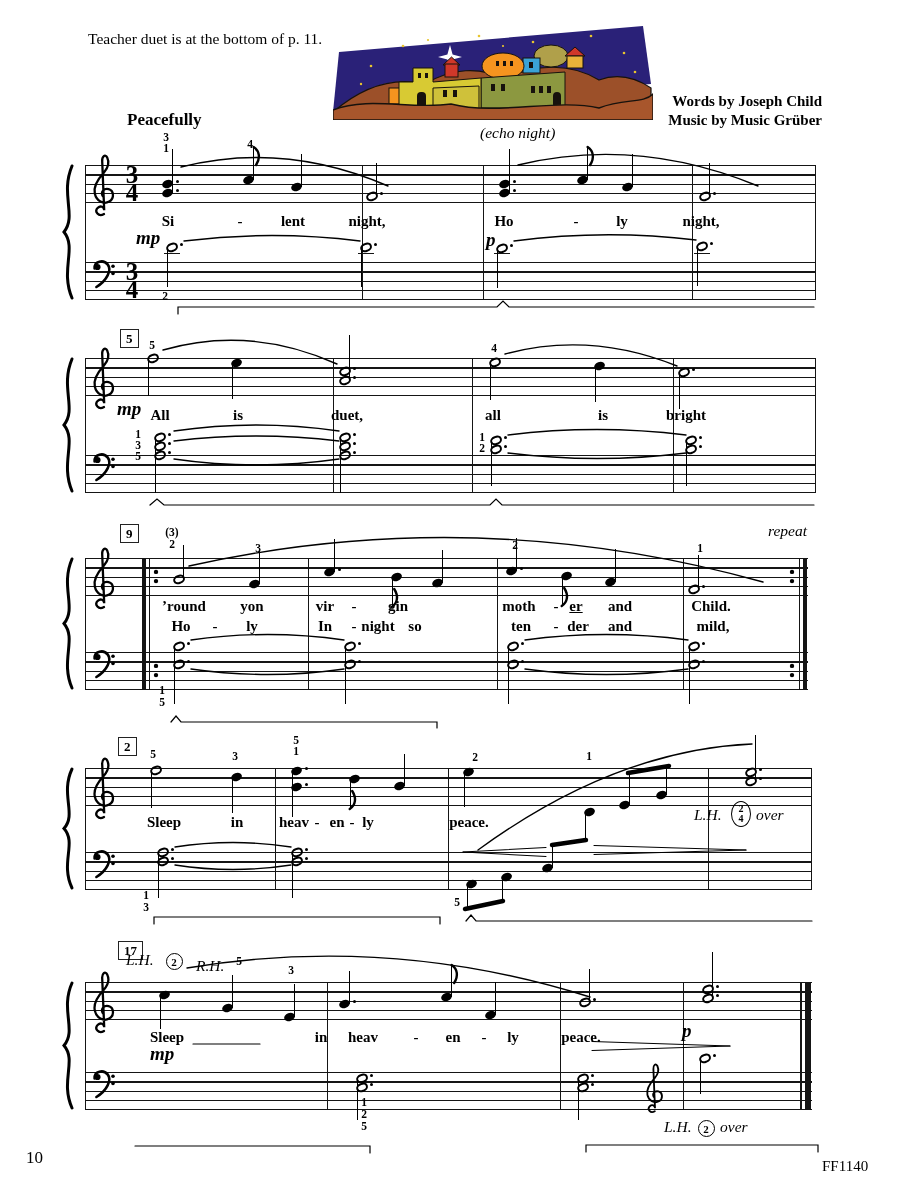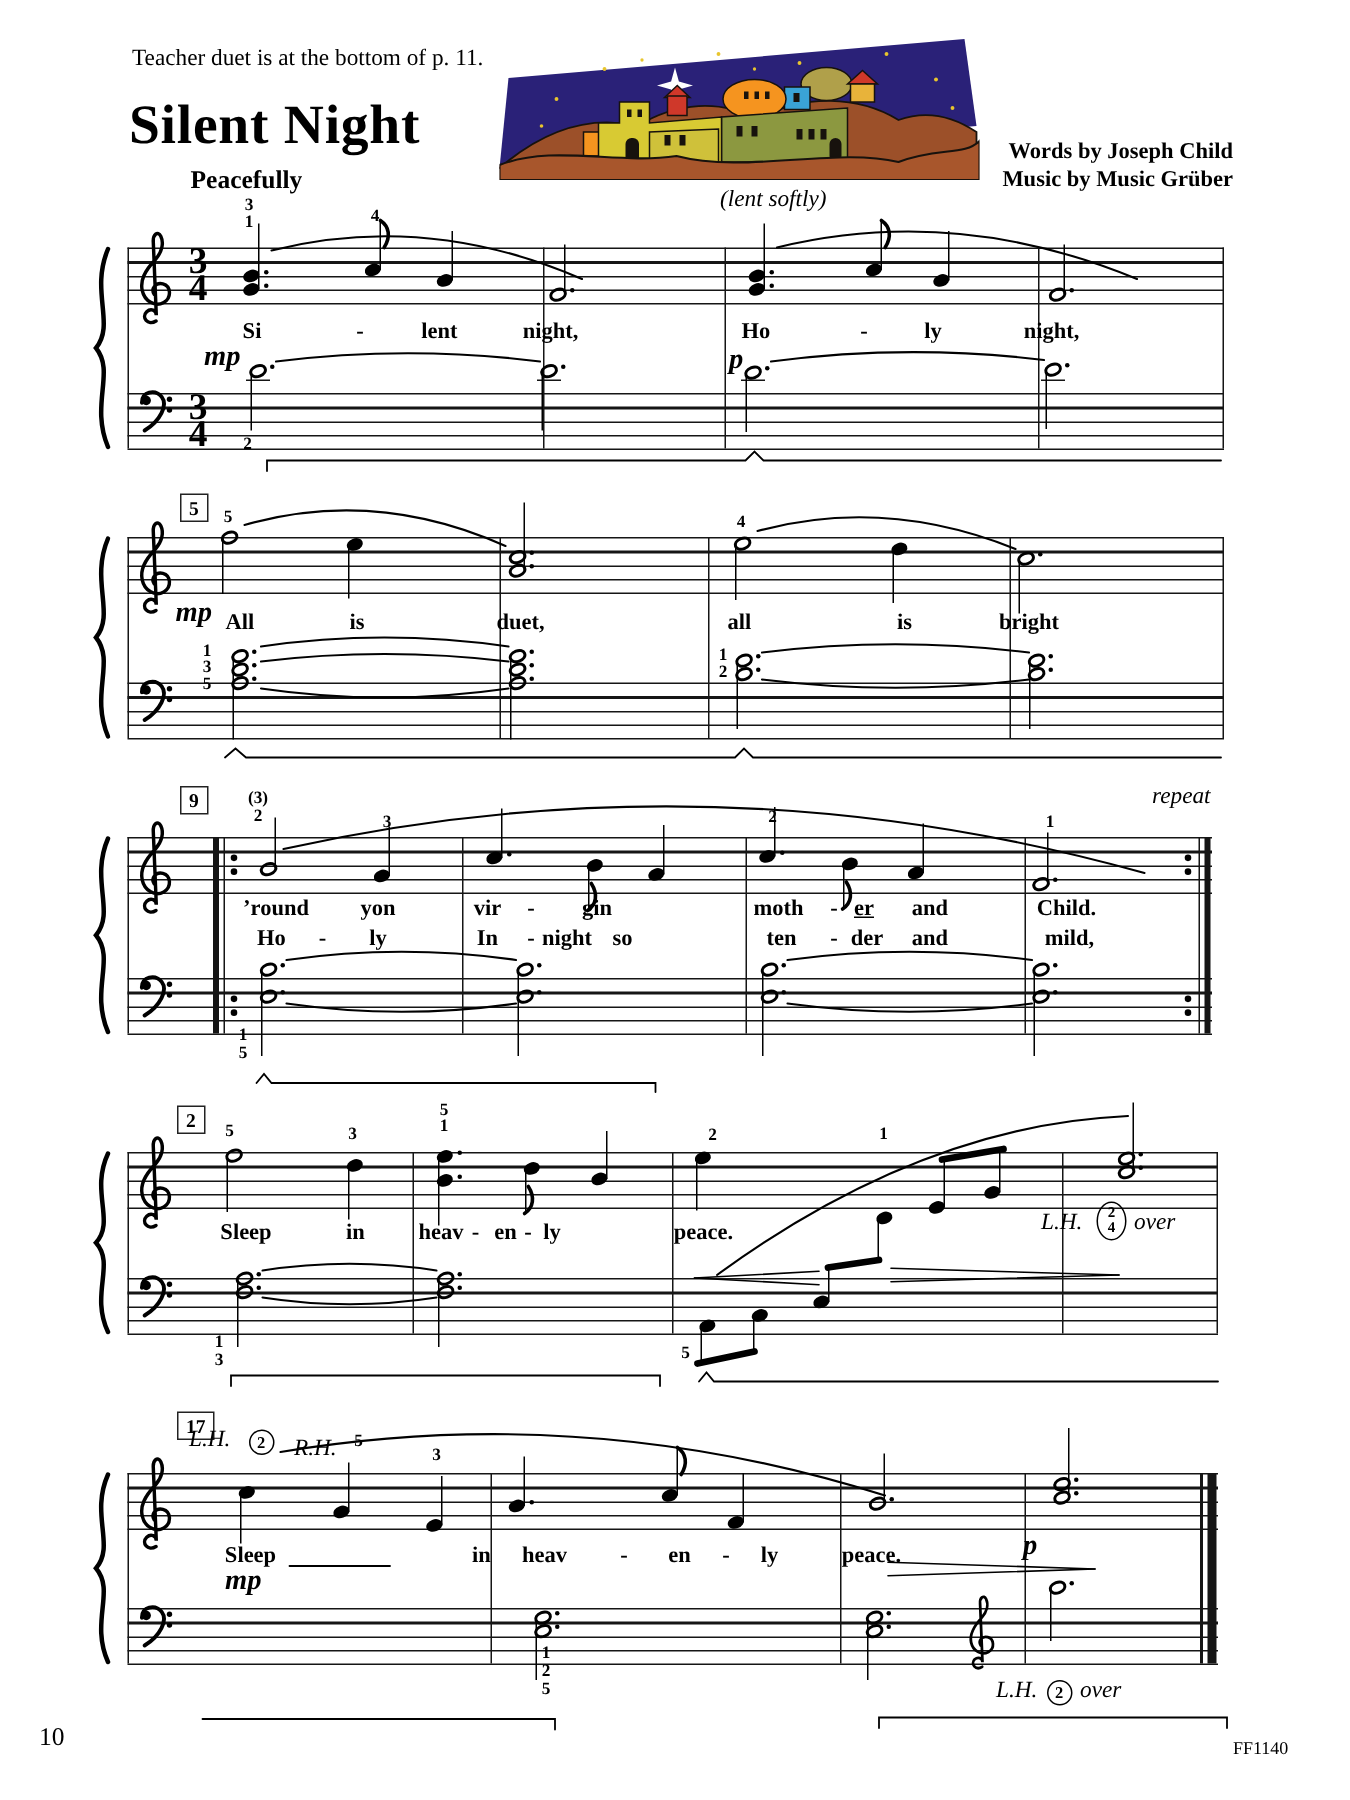--- a/index.html
+++ b/index.html
@@ -2,21 +2,21 @@
 <html><head>
 <meta charset="utf-8">
 <style>
   html,body{margin:0;padding:0;background:#e8e8e8;}
   .page{position:relative;width:900px;height:1200px;background:#ffffff;margin:0 auto;
         font-family:"Liberation Serif","DejaVu Serif",serif;color:#000;overflow:hidden;}
   .tnote{position:absolute;left:88px;top:30px;font-size:15.5px;}
   .title{position:absolute;left:86px;top:62px;font-size:37px;font-weight:bold;margin:0;letter-spacing:0.5px;}
   .credits{position:absolute;right:78px;top:92px;text-align:right;font-weight:bold;font-size:15px;line-height:19px;}
   .pgnum{position:absolute;left:26px;top:1148px;font-size:17px;}
-  .catnum{position:absolute;left:822px;top:1158px;font-size:12px;}
+  .catnum{position:absolute;left:822px;top:1158px;font-size:15px;}
   .sline{position:absolute;height:1.3px;background:#151515;}
   .vline{position:absolute;width:1.3px;background:#151515;}
   .stem{position:absolute;width:1.5px;background:#000;}
   .nh{position:absolute;width:11px;height:7.8px;border-radius:50%;transform:rotate(-21deg);}
   .nh.f{background:#000;}
   .nh.o{background:transparent;border:2px solid #000;box-sizing:border-box;width:11.6px;height:8.6px;}
   .dot{position:absolute;width:3.2px;height:3.2px;border-radius:50%;background:#000;}
   .lyric{position:absolute;font-weight:bold;font-size:15px;white-space:nowrap;transform:translateX(-50%);}
   .fing{position:absolute;font-weight:bold;font-size:11.5px;white-space:nowrap;transform:translateX(-50%);}
   .dyn{position:absolute;font-weight:bold;font-style:italic;font-size:19px;white-space:nowrap;}
@@ -31,21 +31,20 @@
          display:flex;flex-direction:column;align-items:center;justify-content:center;
          font-weight:bold;font-size:10px;line-height:10px;box-sizing:border-box;}
   svg{position:absolute;left:0;top:0;}
 </style>
 </head>
 <body>
 
 <div class="page">
 
   <div class="tnote">Teacher duet is at the bottom of p. 11.</div>
-  <h1 class="title">Silent Night</h1>
 
   <svg viewBox="0 0 320 94" style="left:333px;top:26px;width:320px;height:94px;">
     <polygon points="6,26 310,0 318,58 0,86" fill="#2a2178"></polygon>
     <g fill="#e8c52e">
       <circle cx="38" cy="40" r="1.3"></circle>
         <circle cx="70" cy="20" r="1.3"></circle>
         <circle cx="146" cy="10" r="1.3"></circle>
       <circle cx="200" cy="16" r="1.3"></circle>
         <circle cx="258" cy="10" r="1.3"></circle>
         <circle cx="291" cy="27" r="1.3"></circle>
@@ -109,21 +108,21 @@
       <div class="vline" style="left: 85px; top: 165px; width: 1.3px; height: 134px;"></div>
       <div class="vline" style="left: 362px; top: 165px; width: 1.3px; height: 134px;"></div>
       <div class="vline" style="left: 483px; top: 165px; width: 1.3px; height: 134px;"></div>
       <div class="vline" style="left: 692px; top: 165px; width: 1.3px; height: 134px;"></div>
       <div class="tsd" style="left: 132px; top: 165.5px;">3</div>
       <div class="tsd" style="left: 132px; top: 183.5px;">4</div>
       <div class="tsd" style="left: 132px; top: 262.5px;">3</div>
       <div class="tsd" style="left: 132px; top: 280.5px;">4</div>
       <div class="vline" style="left: 814.7px; top: 165px; width: 1.3px; height: 134px;"></div>
       <div class="tempo" style="left: 127px; top: 110px;">Peacefully</div>
-      <div class="ital" style="left: 480px; top: 124px;">(lent softly)</div>
+      <div class="ital" style="left: 480px; top: 124px;">(echo night)</div>
       <div class="fing" style="left: 166px; top: 131px;">3</div>
       <div class="fing" style="left: 166px; top: 142px;">1</div>
       <div class="fing" style="left: 250px; top: 138px;">4</div>
       <div class="dyn" style="left: 136px; top: 227px;">mp</div>
       <div class="dyn" style="left: 486px; top: 229px;">p</div>
       <div class="lyric" style="left: 168px; top: 213px;">Si</div>
       <div class="lyric" style="left: 240px; top: 213px;">-</div>
       <div class="lyric" style="left: 293px; top: 213px;">lent</div>
       <div class="lyric" style="left: 367px; top: 213px;">night,</div>
       <div class="lyric" style="left: 504px; top: 213px;">Ho</div>

